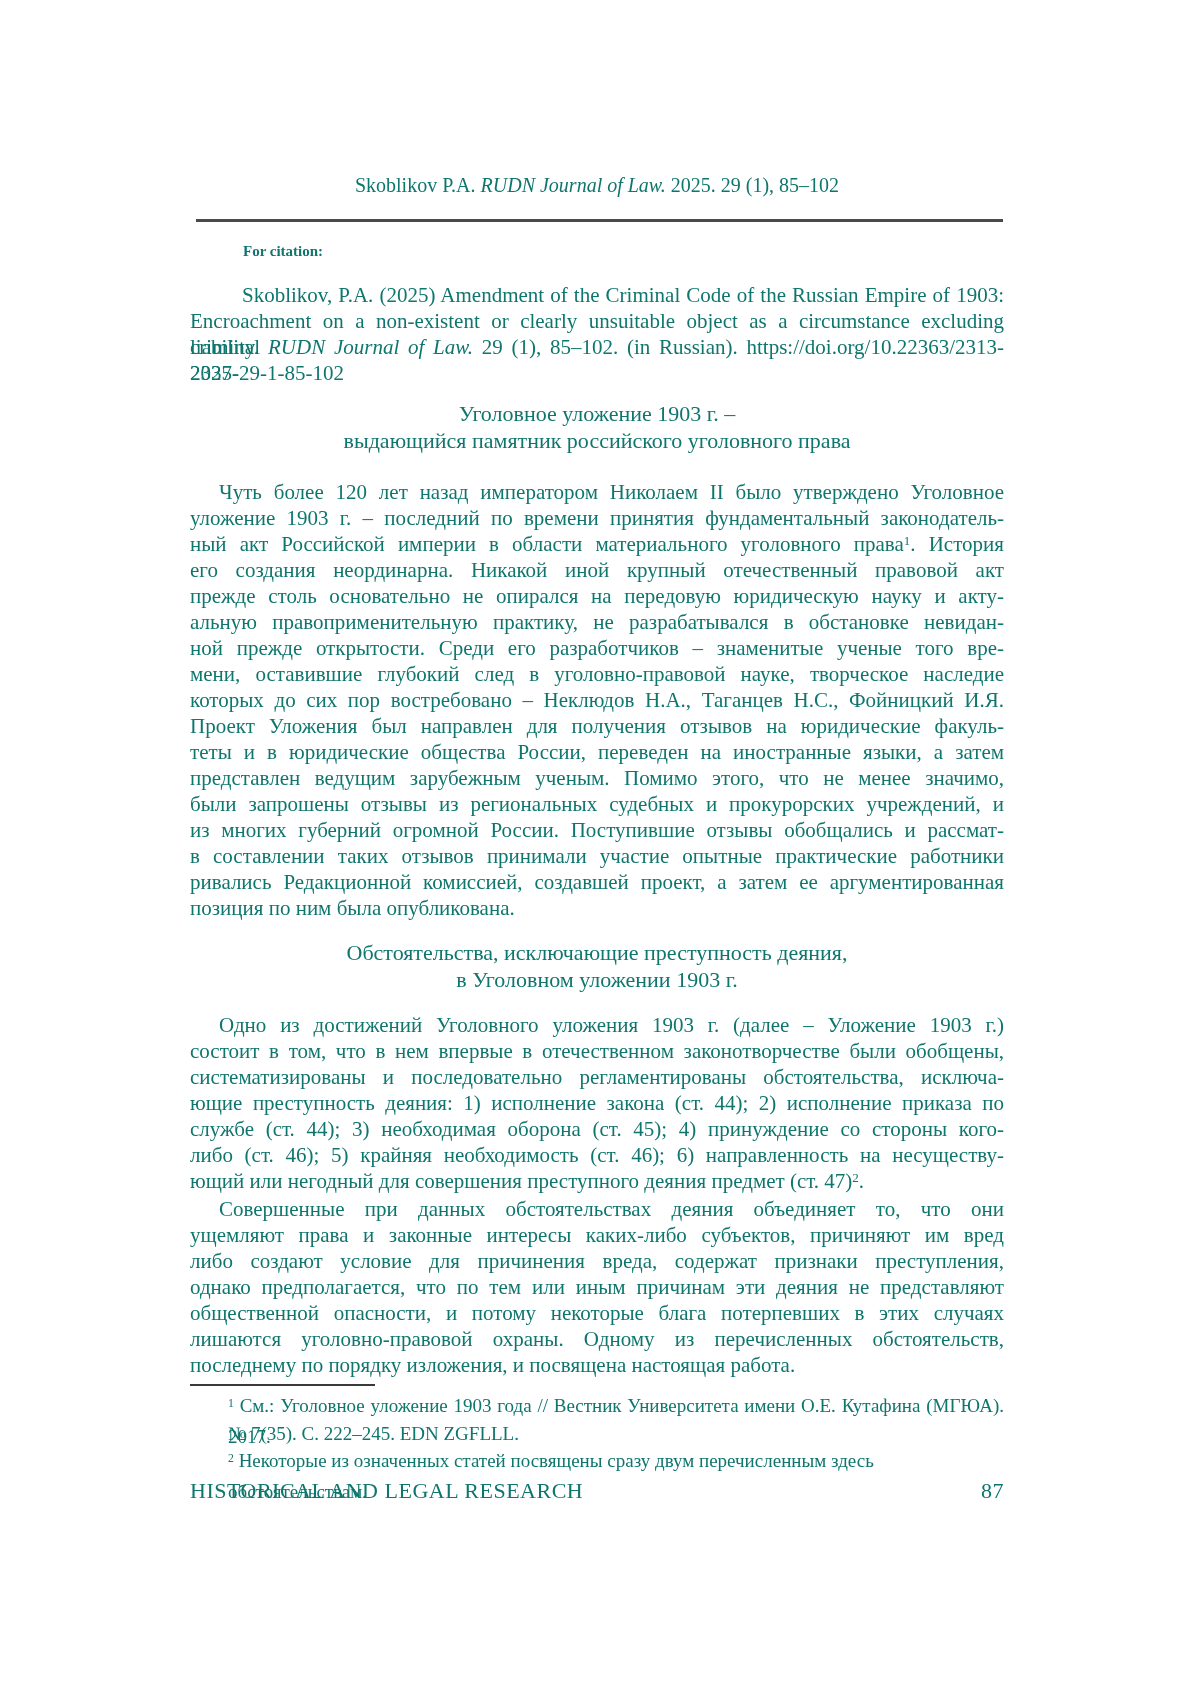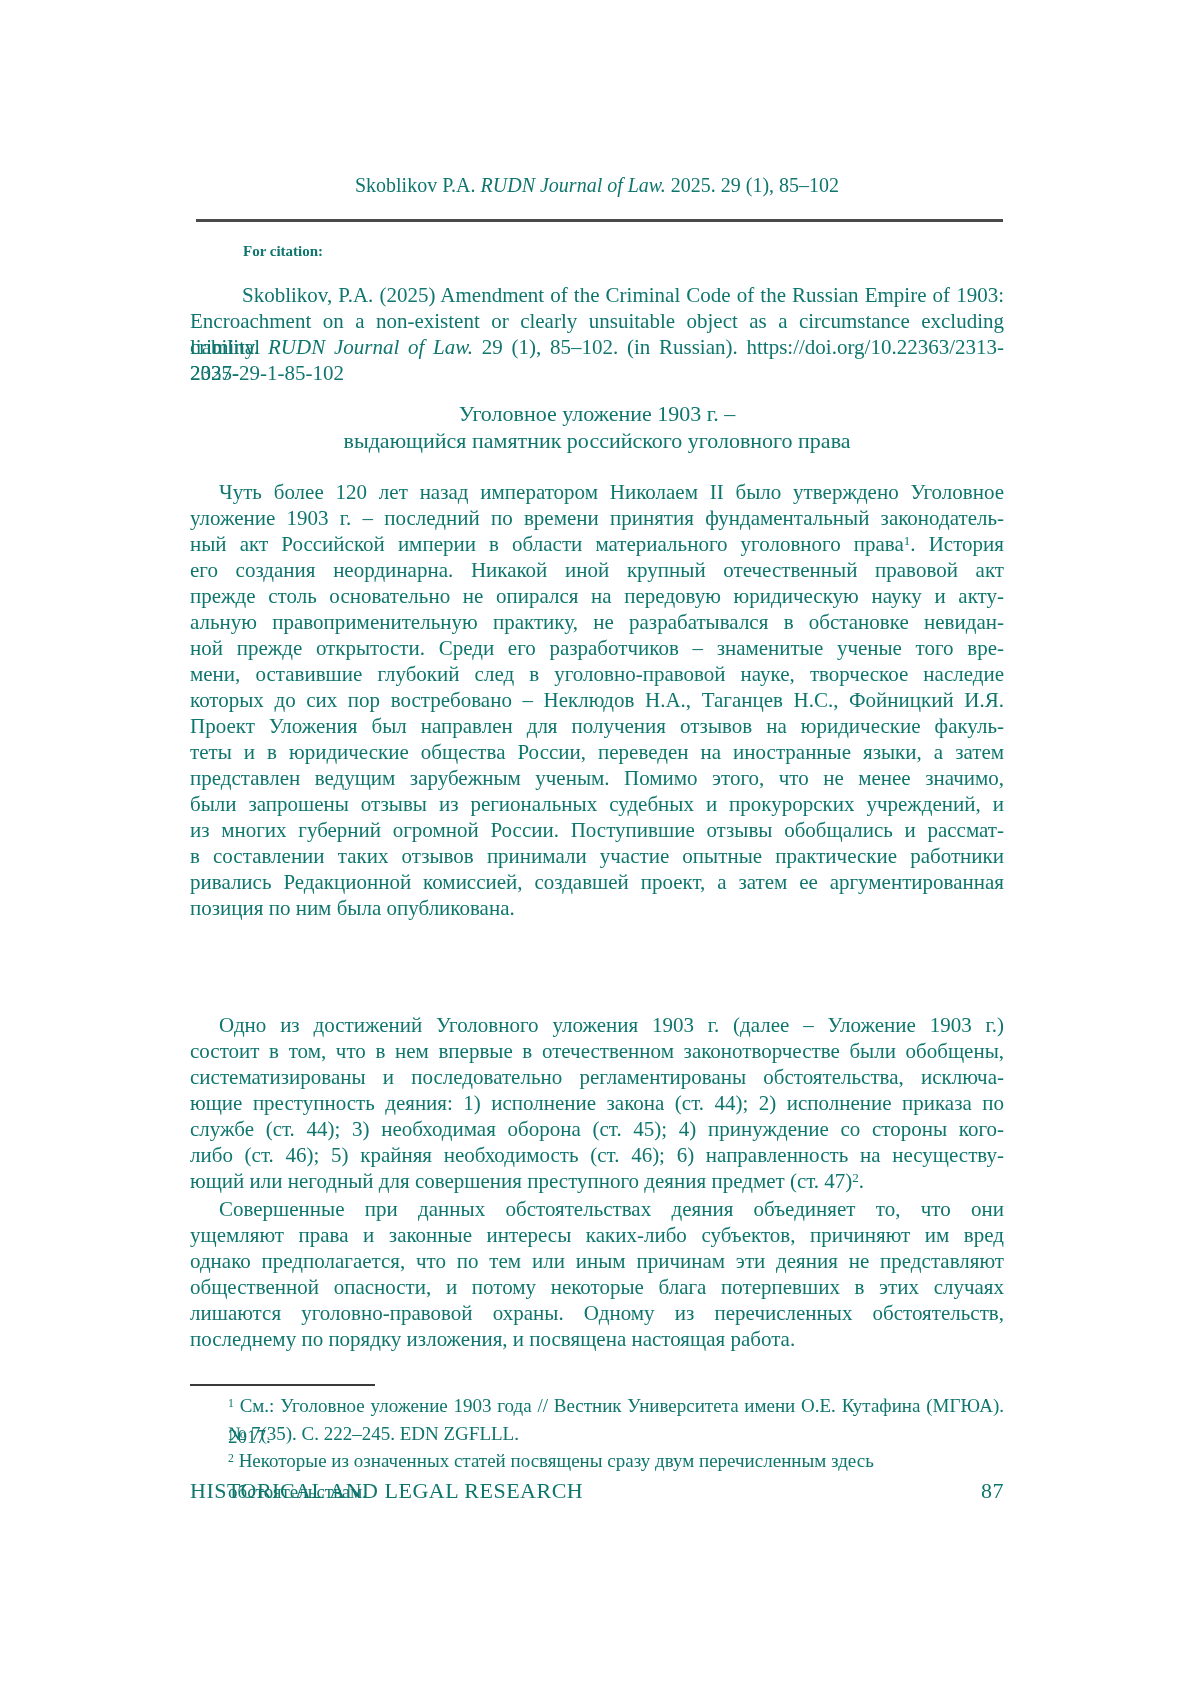--- a/index.html
+++ b/index.html
@@ -81,34 +81,39 @@
       <div class="line just"><span>Проект Уложения был направлен для получения отзывов на юридические факуль-</span></div>
       <div class="line just"><span>теты и в юридические общества России, переведен на иностранные языки, а затем</span></div>
       <div class="line just"><span>представлен ведущим зарубежным ученым. Помимо этого, что не менее значимо,</span></div>
       <div class="line just"><span>были запрошены отзывы из региональных судебных и прокурорских учреждений, и</span></div>
       <div class="line just"><span>из многих губерний огромной России. Поступившие отзывы обобщались и рассмат-</span></div>
       <div class="line just"><span>в составлении таких отзывов принимали участие опытные практические работники</span></div>
       <div class="line just"><span>ривались Редакционной комиссией, создавшей проект, а затем ее аргументированная</span></div>
       <div class="line"><span>позиция по ним была опубликована.</span></div>
     </div>
 
+  <div class="block" id="heading-2">
+      <div class="line"><span>Обстоятельства, исключающие преступность деяния,</span></div>
+      <div class="line"><span>в Уголовном уложении 1903 г.</span></div>
+    </div>
 
   <div class="block" id="para-2">
       <div class="line just ind1"><span>Одно из достижений Уголовного уложения 1903 г. (далее – Уложение 1903 г.)</span></div>
       <div class="line just"><span>состоит в том, что в нем впервые в отечественном законотворчестве были обобщены,</span></div>
       <div class="line just"><span>систематизированы и последовательно регламентированы обстоятельства, исключа-</span></div>
       <div class="line just"><span>ющие преступность деяния: 1) исполнение закона (ст. 44); 2) исполнение приказа по</span></div>
       <div class="line just"><span>службе (ст. 44); 3) необходимая оборона (ст. 45); 4) принуждение со стороны кого-</span></div>
       <div class="line just"><span>либо (ст. 46); 5) крайняя необходимость (ст. 46); 6) направленность на несуществу-</span></div>
       <div class="line"><span>ющий или негодный для совершения преступного деяния предмет (ст. 47)</span><span class="sup">2</span><span>.</span></div>
     </div>
 
   <div class="block" id="para-3">
       <div class="line just ind1"><span>Совершенные при данных обстоятельствах деяния объединяет то, что они</span></div>
       <div class="line just"><span>ущемляют права и законные интересы каких-либо субъектов, причиняют им вред</span></div>
+      <div class="line just"><span>либо создают условие для причинения вреда, содержат признаки преступления,</span></div>
       <div class="line just"><span>однако предполагается, что по тем или иным причинам эти деяния не представляют</span></div>
       <div class="line just"><span>общественной опасности, и потому некоторые блага потерпевших в этих случаях</span></div>
       <div class="line just"><span>лишаются уголовно-правовой охраны. Одному из перечисленных обстоятельств,</span></div>
       <div class="line"><span>последнему по порядку изложения, и посвящена настоящая работа.</span></div>
     </div>
 
   <div class="rule" id="footnote-rule"></div>
 
   <div class="block" id="footnotes-block">
       <div class="line just"><span class="sup">1</span><span> См.: Уголовное уложение 1903 года // Вестник Университета имени О.Е. Кутафина (МГЮА). 2017.</span></div>

